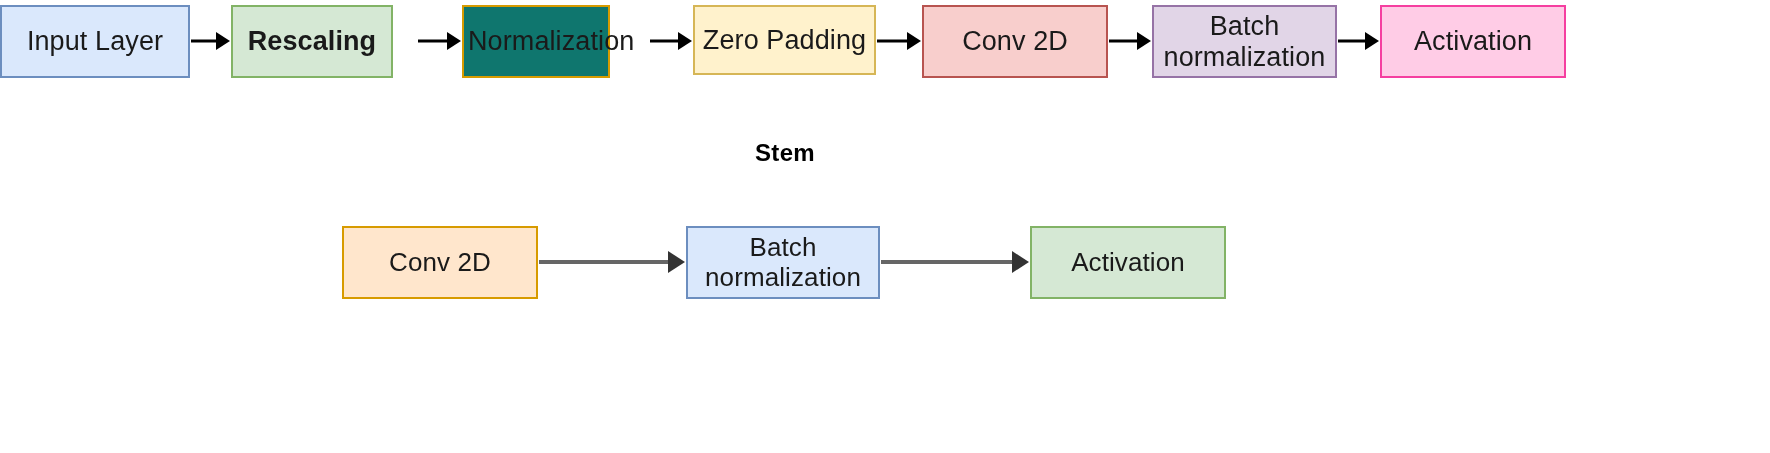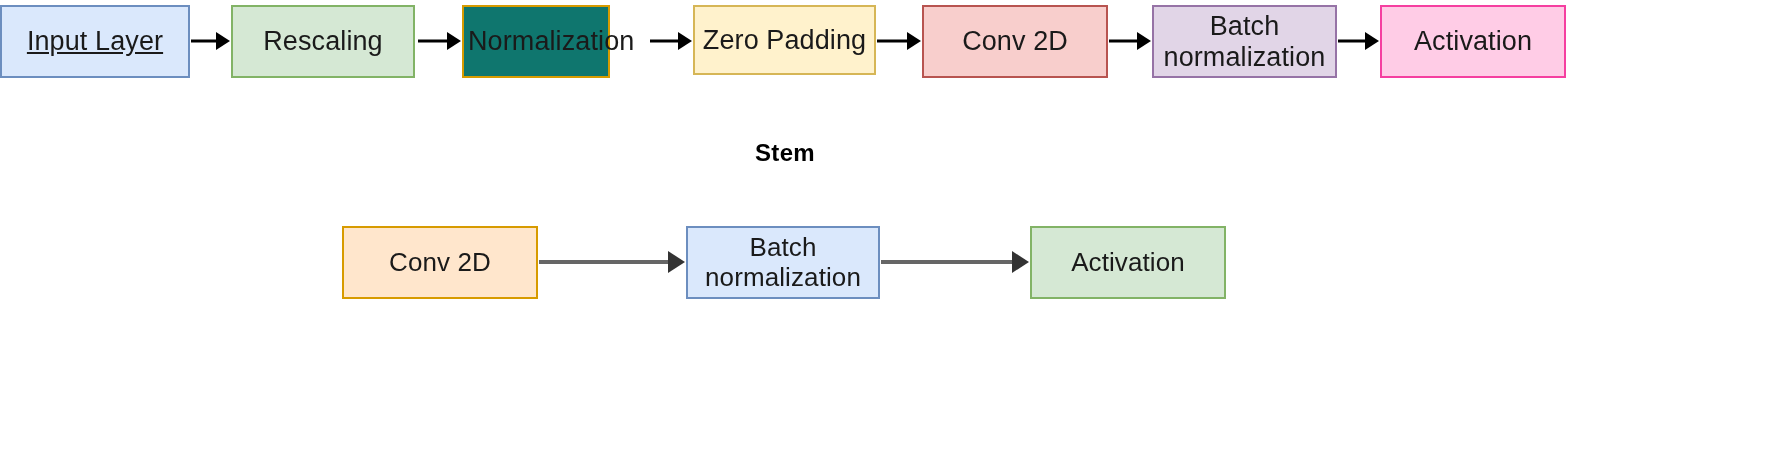--- a/index.html
+++ b/index.html
@@ -107,25 +107,25 @@
     letter-spacing: 0.3px;
   }
 </style>
 </head>
 <body>
 
 <div id="canvas">
 
   <div class="row1">
 
-    <div class="node" style="left: 0px; top: 5px; width: 190px; height: 73px; background: rgb(218, 232, 252); border-color: rgb(108, 142, 191); text-decoration: underline;">
+    <div class="node" style="left: 0px; top: 5px; width: 190px; height: 73px; background: rgb(218, 232, 252); border-color: rgb(108, 142, 191);">
       <span class="node-label">Input Layer</span>
     </div>
 
-    <div class="node" style="left: 231px; top: 5px; width: 184px; height: 73px; background: rgb(213, 232, 212); border-color: rgb(130, 179, 102);">
+    <div class="node" style="left: 231px; top: 5px; width: 162px; height: 73px; background: rgb(213, 232, 212); border-color: rgb(130, 179, 102); font-weight: bold;">
       <span class="node-label">Rescaling</span>
     </div>
 
     <div class="node" style="left: 462px; top: 5px; width: 148px; height: 73px; background: #0f766e; border-color: rgb(215, 155, 0);">
       <span class="node-label">Normalization</span>
     </div>
 
     <div class="node" style="left: 693px; top: 5px; width: 183px; height: 70px; background: rgb(255, 242, 204); border-color: rgb(214, 182, 86);">
       <span class="node-label">Zero Padding</span>
     </div>

